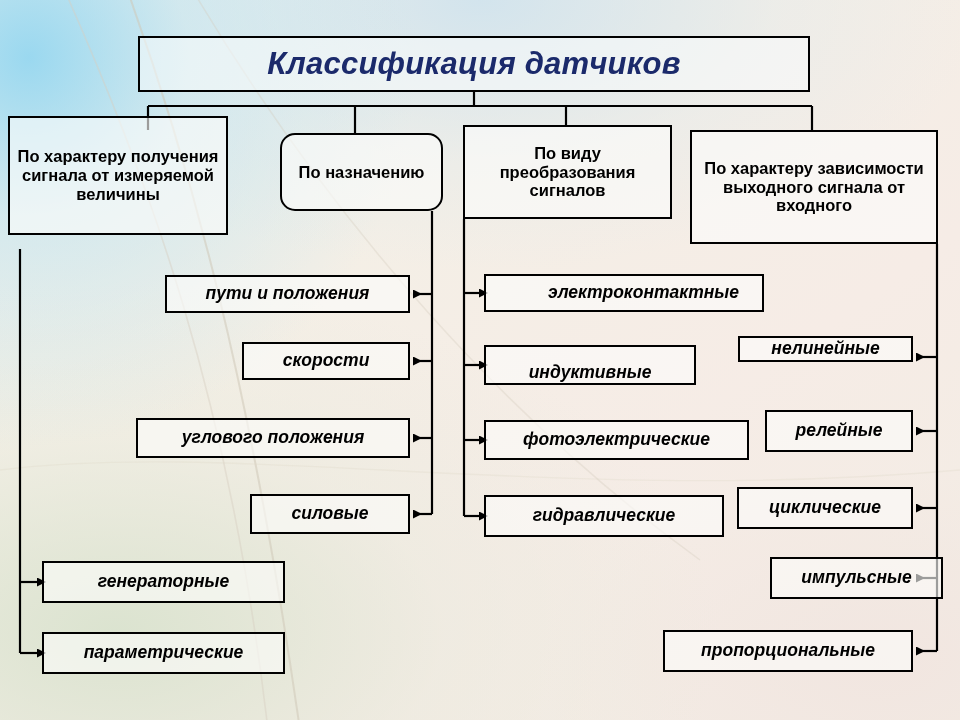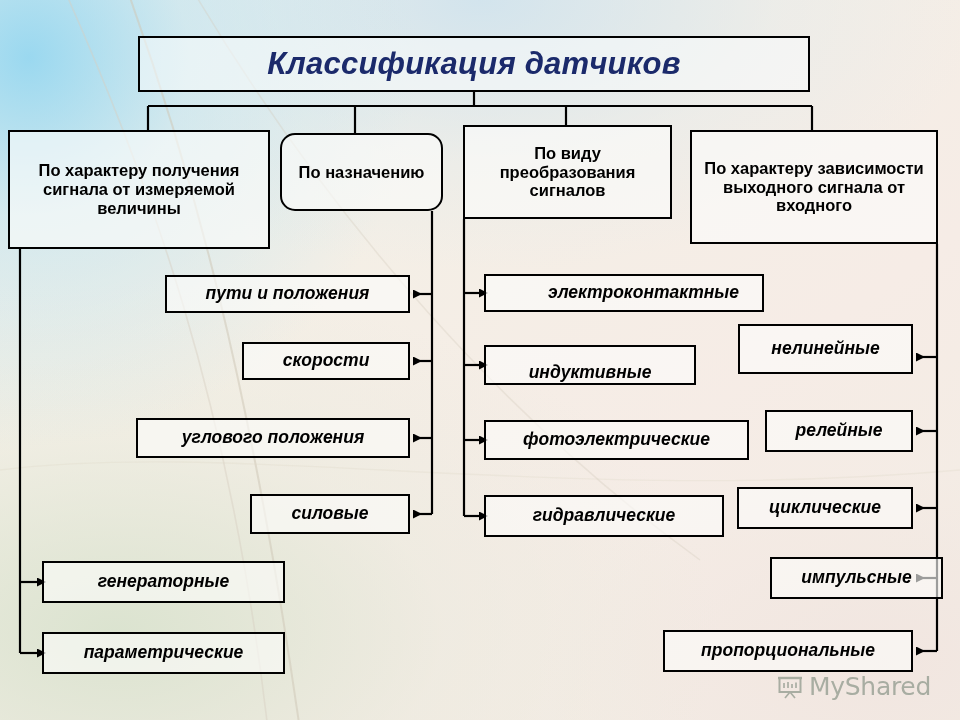--- a/index.html
+++ b/index.html
@@ -54,21 +54,21 @@
     white-space: nowrap;
   }
 
   
   .cat .txt {
     font-size: 16.5px;
     font-weight: bold;
     font-style: normal;
     padding: 0 6px;
   }
-  #cat-0 { left: 8px;   top: 130px; width: 262px; height: 119px; }
+  #cat-0 { left: 8px;   top: 116px; width: 220px; height: 119px; }
   #cat-1 { left: 280px; top: 133px; width: 163px; height: 78px; border-radius: 15px;  }
   #cat-2 { left: 463px; top: 125px; width: 209px; height: 94px;  }
   #cat-3 { left: 690px; top: 130px; width: 248px; height: 114px; }
 
   
   .leaf .txt {
     font-size: 17.5px;
     font-weight: bold;
     font-style: italic;
     padding: 0 7px;
@@ -81,21 +81,21 @@
   #leaf-a2 { left: 136px; top: 418px; width: 274px; height: 40px; text-align: right; }
   #leaf-a3 { left: 250px; top: 494px; width: 160px; height: 40px; }
 
   
   #leaf-b0 { left: 484px; top: 274px; width: 280px; height: 38px; padding-left: 39px; }
   #leaf-b1 { left: 484px; top: 345px; width: 212px; height: 40px; align-items: flex-end; }
   #leaf-b2 { left: 484px; top: 420px; width: 265px; height: 40px; }
   #leaf-b3 { left: 484px; top: 495px; width: 240px; height: 42px; }
 
   
-  #leaf-c0 { left: 738px; top: 324px; width: 175px; height: 50px; }
+  #leaf-c0 { left: 738px; top: 336px; width: 175px; height: 26px; }
   #leaf-c1 { left: 765px; top: 410px; width: 148px; height: 42px; }
   #leaf-c2 { left: 737px; top: 487px; width: 176px; height: 42px; }
   #leaf-c3 { left: 740px; top: 557px; width: 173px; height: 42px; margin-left: 30px; }
   #leaf-c4 { left: 663px; top: 630px; width: 250px; height: 42px; }
 
   
   #leaf-d0 { left: 42px; top: 561px; width: 243px; height: 42px; }
   #leaf-d1 { left: 42px; top: 632px; width: 243px; height: 42px; }
 
   .connectors { position: absolute; inset: 0; pointer-events: none; }
@@ -243,23 +243,14 @@
     <span class="txt">пропорциональные</span>
   </div>
 
   <div class="node leaf" id="leaf-d0">
     <span class="txt">генераторные</span>
   </div>
   <div class="node leaf" id="leaf-d1">
     <span class="txt">параметрические</span>
   </div>
 
-  <div id="watermark">
-    <svg width="28" height="28" viewBox="0 0 28 28">
-      <rect x="3.5" y="5" width="21" height="14" fill="none" stroke="#7c8a7c" stroke-width="2"></rect>
-      <path d="M 2 5 L 26 5" stroke="#7c8a7c" stroke-width="2.4"></path>
-      <path d="M 8 10 L 8 15 M 12 9 L 12 15 M 16 11 L 16 15 M 20 9.5 L 20 15" stroke="#7c8a7c" stroke-width="1.7"></path>
-      <path d="M 14 19 L 9 25 M 14 19 L 19 25" stroke="#7c8a7c" stroke-width="1.7" fill="none"></path>
-    </svg>
-    <span class="wm-text">MyShared</span>
-  </div>
 
 </div>
 
 </body></html>

